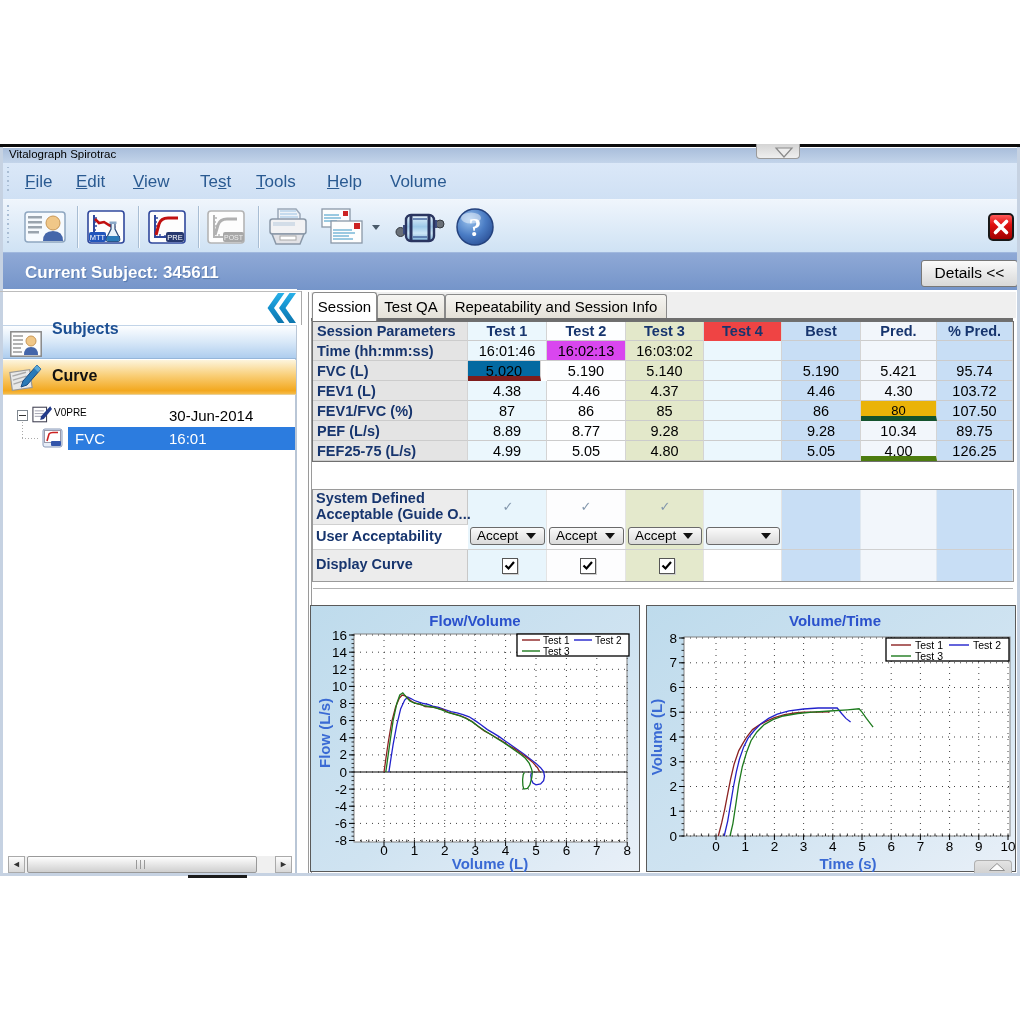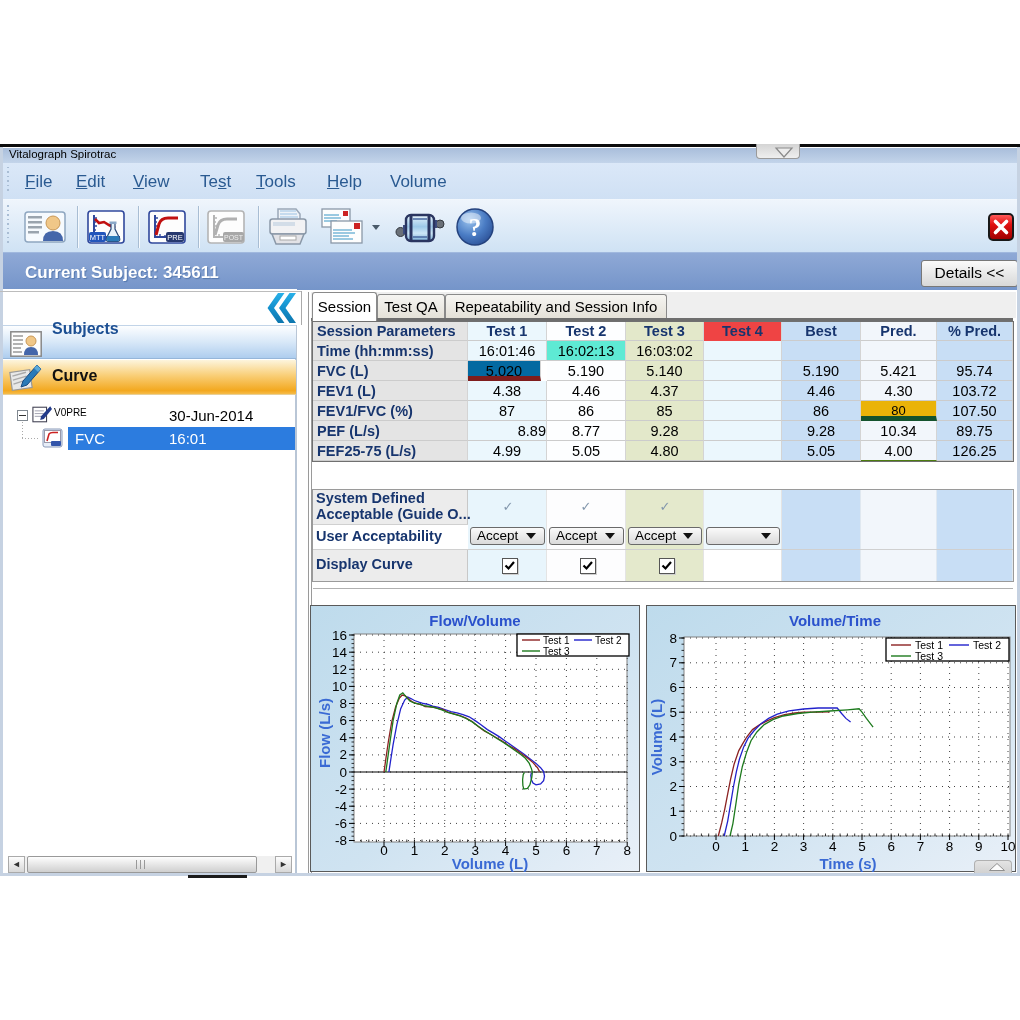--- a/index.html
+++ b/index.html
@@ -197,21 +197,21 @@
 <div style="position:absolute;left:313px;top:322px;width:155px;height:19px;background:#e4e4e4;border-bottom:1px solid #cccccc;border-right:1px solid #d4d4d4;box-sizing:border-box;font-weight:bold;color:#17356e;font-size:14.5px;line-height:19px;padding-left:4px;white-space:nowrap">Session Parameters</div>
 <div style="position:absolute;left:468px;top:322px;width:79px;height:19px;background:#ebf7fd;border-bottom:1px solid #cccccc;border-right:1px solid #d4d4d4;box-sizing:border-box;font-weight:bold;color:#17356e;font-size:14.5px;line-height:19px;text-align:center">Test 1</div>
 <div style="position:absolute;left:547px;top:322px;width:79px;height:19px;background:#fdfeff;border-bottom:1px solid #cccccc;border-right:1px solid #d4d4d4;box-sizing:border-box;font-weight:bold;color:#17356e;font-size:14.5px;line-height:19px;text-align:center">Test 2</div>
 <div style="position:absolute;left:626px;top:322px;width:78px;height:19px;background:#e3e8ca;border-bottom:1px solid #cccccc;border-right:1px solid #d4d4d4;box-sizing:border-box;font-weight:bold;color:#17356e;font-size:14.5px;line-height:19px;text-align:center">Test 3</div>
 <div style="position:absolute;left:704px;top:322px;width:78px;height:27px;background:#ef4444;border-bottom:1px solid #cccccc;border-right:1px solid #d4d4d4;box-sizing:border-box;font-weight:bold;color:#17356e;font-size:14.5px;line-height:19px;text-align:center">Test 4</div>
 <div style="position:absolute;left:782px;top:322px;width:79px;height:19px;background:#c8def5;border-bottom:1px solid #cccccc;border-right:1px solid #d4d4d4;box-sizing:border-box;font-weight:bold;color:#17356e;font-size:14.5px;line-height:19px;text-align:center">Best</div>
 <div style="position:absolute;left:861px;top:322px;width:76px;height:19px;background:#f2f6fb;border-bottom:1px solid #cccccc;border-right:1px solid #d4d4d4;box-sizing:border-box;font-weight:bold;color:#17356e;font-size:14.5px;line-height:19px;text-align:center">Pred.</div>
 <div style="position:absolute;left:937px;top:322px;width:76px;height:19px;background:#c8def5;border-bottom:1px solid #cccccc;border-right:1px solid #d4d4d4;box-sizing:border-box;font-weight:bold;color:#17356e;font-size:14.5px;line-height:19px;text-align:center">% Pred.</div>
 <div style="position:absolute;left:313px;top:341px;width:155px;height:20px;background:#e4e4e4;border-bottom:1px solid #cccccc;border-right:1px solid #d4d4d4;box-sizing:border-box;font-weight:bold;color:#17356e;font-size:14.5px;line-height:20px;padding-left:4px;white-space:nowrap">Time (hh:mm:ss)</div>
 <div style="position:absolute;left:468px;top:341px;width:79px;height:20px;background:#ebf7fd;border-bottom:1px solid #cccccc;border-right:1px solid #d4d4d4;box-sizing:border-box;color:#000;font-size:14.5px;line-height:20px;text-align:center">16:01:46</div>
-<div style="position:absolute;left:547px;top:341px;width:79px;height:20px;background:#5eead4;border-bottom:1px solid #cccccc;border-right:1px solid #d4d4d4;box-sizing:border-box;color:#000;font-size:14.5px;line-height:20px;text-align:center">16:02:13</div>
+<div style="position:absolute;left:547px;top:341px;width:79px;height:20px;background:#d946ef;border-bottom:1px solid #cccccc;border-right:1px solid #d4d4d4;box-sizing:border-box;color:#000;font-size:14.5px;line-height:20px;text-align:center">16:02:13</div>
 <div style="position:absolute;left:626px;top:341px;width:78px;height:20px;background:#e3e8ca;border-bottom:1px solid #cccccc;border-right:1px solid #d4d4d4;box-sizing:border-box;color:#000;font-size:14.5px;line-height:20px;text-align:center">16:03:02</div>
 <div style="position:absolute;left:704px;top:341px;width:78px;height:20px;background:#ebf7fd;border-bottom:1px solid #cccccc;border-right:1px solid #d4d4d4;box-sizing:border-box;color:#000;font-size:14.5px;line-height:20px;text-align:center"></div>
 <div style="position:absolute;left:782px;top:341px;width:79px;height:20px;background:#c8def5;border-bottom:1px solid #cccccc;border-right:1px solid #d4d4d4;box-sizing:border-box;color:#000;font-size:14.5px;line-height:20px;text-align:center"></div>
 <div style="position:absolute;left:861px;top:341px;width:76px;height:20px;background:#f2f6fb;border-bottom:1px solid #cccccc;border-right:1px solid #d4d4d4;box-sizing:border-box;color:#000;font-size:14.5px;line-height:20px;text-align:center"></div>
 <div style="position:absolute;left:937px;top:341px;width:76px;height:20px;background:#c8def5;border-bottom:1px solid #cccccc;border-right:1px solid #d4d4d4;box-sizing:border-box;color:#000;font-size:14.5px;line-height:20px;text-align:center"></div>
 <div style="position:absolute;left:313px;top:361px;width:155px;height:20px;background:#e4e4e4;border-bottom:1px solid #cccccc;border-right:1px solid #d4d4d4;box-sizing:border-box;font-weight:bold;color:#17356e;font-size:14.5px;line-height:20px;padding-left:4px;white-space:nowrap">FVC (L)</div>
 <div style="position:absolute;left:468px;top:361px;width:73px;height:20px;background:#0369a1;border-bottom:5px solid #7f1d1d;border-right:1px solid #d4d4d4;box-sizing:border-box;color:#000;font-size:14.5px;line-height:20px;text-align:center">5.020</div>
 <div style="position:absolute;left:547px;top:361px;width:79px;height:20px;background:#fdfeff;border-bottom:1px solid #cccccc;border-right:1px solid #d4d4d4;box-sizing:border-box;color:#000;font-size:14.5px;line-height:20px;text-align:center">5.190</div>
 <div style="position:absolute;left:626px;top:361px;width:78px;height:20px;background:#e3e8ca;border-bottom:1px solid #cccccc;border-right:1px solid #d4d4d4;box-sizing:border-box;color:#000;font-size:14.5px;line-height:20px;text-align:center">5.140</div>
 <div style="position:absolute;left:704px;top:361px;width:78px;height:20px;background:#ebf7fd;border-bottom:1px solid #cccccc;border-right:1px solid #d4d4d4;box-sizing:border-box;color:#000;font-size:14.5px;line-height:20px;text-align:center"></div>
@@ -228,34 +228,34 @@
 <div style="position:absolute;left:937px;top:381px;width:76px;height:20px;background:#c8def5;border-bottom:1px solid #cccccc;border-right:1px solid #d4d4d4;box-sizing:border-box;color:#000;font-size:14.5px;line-height:20px;text-align:center">103.72</div>
 <div style="position:absolute;left:313px;top:401px;width:155px;height:20px;background:#e4e4e4;border-bottom:1px solid #cccccc;border-right:1px solid #d4d4d4;box-sizing:border-box;font-weight:bold;color:#17356e;font-size:14.5px;line-height:20px;padding-left:4px;white-space:nowrap">FEV1/FVC (%)</div>
 <div style="position:absolute;left:468px;top:401px;width:79px;height:20px;background:#ebf7fd;border-bottom:1px solid #cccccc;border-right:1px solid #d4d4d4;box-sizing:border-box;color:#000;font-size:14.5px;line-height:20px;text-align:center">87</div>
 <div style="position:absolute;left:547px;top:401px;width:79px;height:20px;background:#fdfeff;border-bottom:1px solid #cccccc;border-right:1px solid #d4d4d4;box-sizing:border-box;color:#000;font-size:14.5px;line-height:20px;text-align:center">86</div>
 <div style="position:absolute;left:626px;top:401px;width:78px;height:20px;background:#e3e8ca;border-bottom:1px solid #cccccc;border-right:1px solid #d4d4d4;box-sizing:border-box;color:#000;font-size:14.5px;line-height:20px;text-align:center">85</div>
 <div style="position:absolute;left:704px;top:401px;width:78px;height:20px;background:#ebf7fd;border-bottom:1px solid #cccccc;border-right:1px solid #d4d4d4;box-sizing:border-box;color:#000;font-size:14.5px;line-height:20px;text-align:center"></div>
 <div style="position:absolute;left:782px;top:401px;width:79px;height:20px;background:#c8def5;border-bottom:1px solid #cccccc;border-right:1px solid #d4d4d4;box-sizing:border-box;color:#000;font-size:14.5px;line-height:20px;text-align:center">86</div>
 <div style="position:absolute;left:861px;top:401px;width:76px;height:20px;background:#eab308;border-bottom:5px solid #14532d;border-right:1px solid #d4d4d4;box-sizing:border-box;color:#000;font-size:13px;line-height:20px;text-align:center">80</div>
 <div style="position:absolute;left:937px;top:401px;width:76px;height:20px;background:#c8def5;border-bottom:1px solid #cccccc;border-right:1px solid #d4d4d4;box-sizing:border-box;color:#000;font-size:14.5px;line-height:20px;text-align:center">107.50</div>
 <div style="position:absolute;left:313px;top:421px;width:155px;height:20px;background:#e4e4e4;border-bottom:1px solid #cccccc;border-right:1px solid #d4d4d4;box-sizing:border-box;font-weight:bold;color:#17356e;font-size:14.5px;line-height:20px;padding-left:4px;white-space:nowrap">PEF (L/s)</div>
-<div style="position:absolute;left:468px;top:421px;width:79px;height:20px;background:#ebf7fd;border-bottom:1px solid #cccccc;border-right:1px solid #d4d4d4;box-sizing:border-box;color:#000;font-size:14.5px;line-height:20px;text-align:right">8.89</div>
+<div style="position:absolute;left:468px;top:421px;width:79px;height:20px;background:#ebf7fd;border-bottom:1px solid #cccccc;border-right:1px solid #d4d4d4;box-sizing:border-box;color:#000;font-size:14.5px;line-height:20px;text-align:center">8.89</div>
 <div style="position:absolute;left:547px;top:421px;width:79px;height:20px;background:#fdfeff;border-bottom:1px solid #cccccc;border-right:1px solid #d4d4d4;box-sizing:border-box;color:#000;font-size:14.5px;line-height:20px;text-align:center">8.77</div>
 <div style="position:absolute;left:626px;top:421px;width:78px;height:20px;background:#e3e8ca;border-bottom:1px solid #cccccc;border-right:1px solid #d4d4d4;box-sizing:border-box;color:#000;font-size:14.5px;line-height:20px;text-align:center">9.28</div>
 <div style="position:absolute;left:704px;top:421px;width:78px;height:20px;background:#ebf7fd;border-bottom:1px solid #cccccc;border-right:1px solid #d4d4d4;box-sizing:border-box;color:#000;font-size:14.5px;line-height:20px;text-align:center"></div>
 <div style="position:absolute;left:782px;top:421px;width:79px;height:20px;background:#c8def5;border-bottom:1px solid #cccccc;border-right:1px solid #d4d4d4;box-sizing:border-box;color:#000;font-size:14.5px;line-height:20px;text-align:center">9.28</div>
 <div style="position:absolute;left:861px;top:421px;width:76px;height:20px;background:#f2f6fb;border-bottom:1px solid #cccccc;border-right:1px solid #d4d4d4;box-sizing:border-box;color:#000;font-size:14.5px;line-height:20px;text-align:center">10.34</div>
 <div style="position:absolute;left:937px;top:421px;width:76px;height:20px;background:#c8def5;border-bottom:1px solid #cccccc;border-right:1px solid #d4d4d4;box-sizing:border-box;color:#000;font-size:14.5px;line-height:20px;text-align:center">89.75</div>
 <div style="position:absolute;left:313px;top:441px;width:155px;height:20px;background:#e4e4e4;border-bottom:1px solid #cccccc;border-right:1px solid #d4d4d4;box-sizing:border-box;font-weight:bold;color:#17356e;font-size:14.5px;line-height:20px;padding-left:4px;white-space:nowrap">FEF25-75 (L/s)</div>
 <div style="position:absolute;left:468px;top:441px;width:79px;height:20px;background:#ebf7fd;border-bottom:1px solid #cccccc;border-right:1px solid #d4d4d4;box-sizing:border-box;color:#000;font-size:14.5px;line-height:20px;text-align:center">4.99</div>
 <div style="position:absolute;left:547px;top:441px;width:79px;height:20px;background:#fdfeff;border-bottom:1px solid #cccccc;border-right:1px solid #d4d4d4;box-sizing:border-box;color:#000;font-size:14.5px;line-height:20px;text-align:center">5.05</div>
 <div style="position:absolute;left:626px;top:441px;width:78px;height:20px;background:#e3e8ca;border-bottom:1px solid #cccccc;border-right:1px solid #d4d4d4;box-sizing:border-box;color:#000;font-size:14.5px;line-height:20px;text-align:center">4.80</div>
 <div style="position:absolute;left:704px;top:441px;width:78px;height:20px;background:#ebf7fd;border-bottom:1px solid #cccccc;border-right:1px solid #d4d4d4;box-sizing:border-box;color:#000;font-size:14.5px;line-height:20px;text-align:center"></div>
 <div style="position:absolute;left:782px;top:441px;width:79px;height:20px;background:#c8def5;border-bottom:1px solid #cccccc;border-right:1px solid #d4d4d4;box-sizing:border-box;color:#000;font-size:14.5px;line-height:20px;text-align:center">5.05</div>
-<div style="position:absolute;left:861px;top:441px;width:76px;height:20px;background:#f2f6fb;border-bottom:1px solid #4d7c0f;border-right:1px solid #d4d4d4;box-sizing:border-box;color:#000;font-size:14.5px;line-height:20px;text-align:center">4.00</div>
+<div style="position:absolute;left:861px;top:441px;width:76px;height:20px;background:#f2f6fb;border-bottom:5px solid #4d7c0f;border-right:1px solid #d4d4d4;box-sizing:border-box;color:#000;font-size:14.5px;line-height:20px;text-align:center">4.00</div>
 <div style="position:absolute;left:937px;top:441px;width:76px;height:20px;background:#c8def5;border-bottom:1px solid #cccccc;border-right:1px solid #d4d4d4;box-sizing:border-box;color:#000;font-size:14.5px;line-height:20px;text-align:center">126.25</div>
 <div style="position:absolute;left:312px;top:321px;width:702px;height:141px;border:1px solid #707070;box-sizing:border-box"></div>
 <div style="position:absolute;left:782px;top:490px;width:79px;height:91px;background:#c8def5;border-right:1px solid #e0e8f0;box-sizing:border-box"></div>
 <div style="position:absolute;left:861px;top:490px;width:76px;height:91px;background:#f2f6fb;border-right:1px solid #e0e8f0;box-sizing:border-box"></div>
 <div style="position:absolute;left:937px;top:490px;width:76px;height:91px;background:#c8def5;border-right:1px solid #e0e8f0;box-sizing:border-box"></div>
 <div style="position:absolute;left:468px;top:490px;width:79px;height:34px;background:#e8f5fc;border-right:1px solid #e4e4e4;box-sizing:border-box"></div>
 <div style="position:absolute;left:468px;top:524px;width:79px;height:25px;background:#e8f5fc;border-right:1px solid #e4e4e4;box-sizing:border-box"></div>
 <div style="position:absolute;left:468px;top:549px;width:79px;height:32px;background:#e8f5fc;border-right:1px solid #e4e4e4;box-sizing:border-box"></div>
 <div style="position:absolute;left:547px;top:490px;width:79px;height:34px;background:#fdfdfe;border-right:1px solid #e4e4e4;box-sizing:border-box"></div>
 <div style="position:absolute;left:547px;top:524px;width:79px;height:25px;background:#fdfdfe;border-right:1px solid #e4e4e4;box-sizing:border-box"></div>

